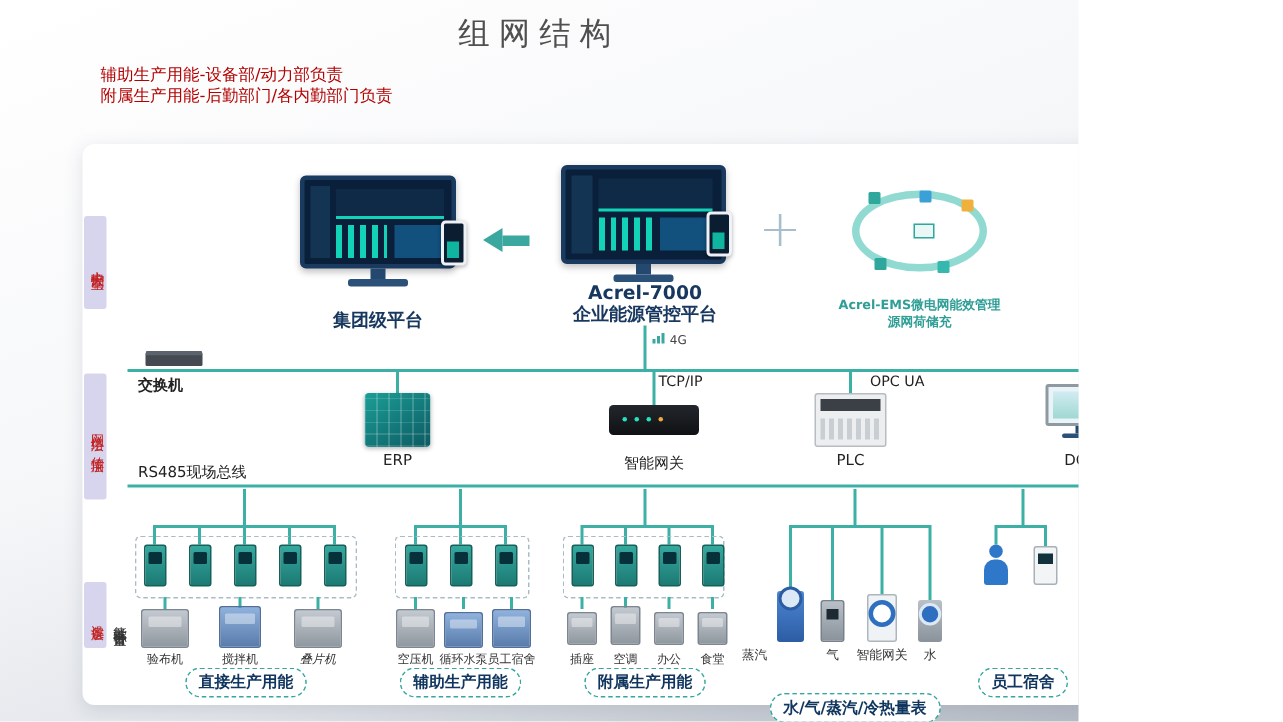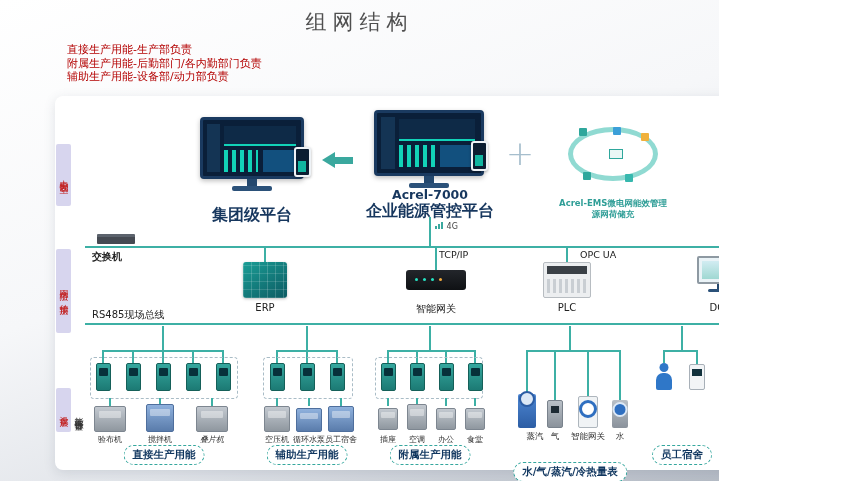--- a/index.html
+++ b/index.html
@@ -13,21 +13,21 @@
   .vlabel{position:absolute;writing-mode:vertical-rl;text-orientation:upright;font-size:9px;letter-spacing:1px;display:flex;align-items:center;justify-content:center;}
   .vlabel.lav{background:#d7d5ee;color:#c22222;border-radius:2px;width:15px;}
   .vlabel.plain{color:#333;width:13px;}
   .hl{position:absolute;height:2px;background:#3db0a5;}
   .vl{position:absolute;width:2px;background:#3db0a5;}
   .scr{position:absolute;background:#0a1f39;border:3px solid #1a3a60;border-radius:4px;box-shadow:0 2px 5px rgba(0,0,0,.25);}
   .neck{position:absolute;background:#24486e;}
   .mbase{position:absolute;background:#2b5179;border-radius:2px;}
   .phone{position:absolute;background:#0b1d31;border:2px solid #eef2f6;border-radius:3px;box-shadow:0 1px 3px rgba(0,0,0,.3);}
   .phone::after{content:"";position:absolute;left:2px;bottom:3px;width:8px;height:11px;background:#12d0b4;opacity:.85;}
-  .plat-label{position:absolute;text-align:center;font-weight:bold;color:#17375e;font-size:16px;}
+  .plat-label{position:absolute;text-align:center;font-weight:bold;color:#17375e;font-size:12px;}
   .arrow-head{position:absolute;width:0;height:0;border-top:8px solid transparent;border-bottom:8px solid transparent;border-right:13px solid #3aa89e;}
   .arrow-tail{position:absolute;background:#3aa89e;}
   .plus{position:absolute;font-size:34px;color:#a6becd;font-weight:300;text-align:center;}
   .loop{position:absolute;border:5px solid #90dad2;border-radius:50%;}
   .loop-sq{position:absolute;width:8px;height:8px;border-radius:1px;}
   .loop-core{position:absolute;background:#eaf7f5;border:1px solid #2fa79c;}
   .ems-label{position:absolute;text-align:center;font-size:8.5px;font-weight:bold;color:#2f9e97;}
   .small-label{position:absolute;font-size:10px;color:#222;}
   .proto-label{position:absolute;font-size:9.5px;color:#222;background:#fff;padding:0 2px;}
   .tag4g{position:absolute;background:#fff;padding:0 2px;font-size:8px;color:#444;white-space:nowrap;}
@@ -70,23 +70,22 @@
   .cab::after{content:"";position:absolute;left:3px;top:4px;right:3px;height:9px;background:#16323e;}
 </style>
 </head>
 <body>
 
 <div class="stage">
 
   <div class="page-title">组网结构</div>
 
   <div class="intro">
-    <div class="red">直接生产用能-生产部负责</div>
+    <div class="red">辅助生产用能-设备部/动力部负责</div>
     <div class="red">附属生产用能-后勤部门/各内勤部门负责</div>
-    <div class="red">辅助生产用能-设备部/动力部负责</div>
   </div>
 
   <div class="panel"></div>
 
   <div class="vlabel lav" style="left:56px;top:144px;height:62px;">中央控制室</div>
   <div class="vlabel lav" style="left:56px;top:249px;height:84px;">网络层·传输层</div>
   <div class="vlabel plain" style="left:72px;top:375px;height:76px;">能量综合计量</div>
   <div class="vlabel lav" style="left:56px;top:388px;height:44px;">设备层</div>
 
   <div class="scr" style="left:200px;top:117px;width:104px;height:62px;">
@@ -234,21 +233,21 @@
   <div class="vl" style="left:569px;top:326px;height:24px;"></div>
   <div class="hl" style="left:526px;top:350px;width:95px;"></div>
   <div class="vl" style="left:526px;top:352px;height:44px;"></div>
   <div class="vl" style="left:554px;top:352px;height:48px;"></div>
   <div class="vl" style="left:587px;top:352px;height:46px;"></div>
   <div class="vl" style="left:619px;top:352px;height:48px;"></div>
   <div class="fm steam" style="left:518px;top:394px;width:18px;height:34px;"></div>
   <div class="fm gas" style="left:547px;top:400px;width:16px;height:28px;"></div>
   <div class="fm heat" style="left:578px;top:396px;width:20px;height:32px;"></div>
   <div class="fm water" style="left:612px;top:400px;width:16px;height:28px;"></div>
-  <div class="elabel" style="left:535px;top:431px;font-size:8.5px;">蒸汽</div>
+  <div class="elabel" style="left:503px;top:431px;font-size:8.5px;">蒸汽</div>
   <div class="elabel" style="left:555px;top:431px;font-size:8.5px;">气</div>
   <div class="elabel" style="left:588px;top:431px;font-size:8.5px;">智能网关</div>
   <div class="elabel" style="left:620px;top:431px;font-size:8.5px;">水</div>
   <div class="gbox" style="left:570px;top:462px;">水/气/蒸汽/冷热量表</div>
 
   <div class="vl" style="left:681px;top:326px;height:24px;"></div>
   <div class="hl" style="left:663px;top:350px;width:35px;"></div>
   <div class="vl" style="left:663px;top:352px;height:11px;"></div>
   <div class="vl" style="left:696px;top:352px;height:12px;"></div>
   <div class="person" style="left:656px;top:363px;width:16px;height:28px;"></div>

